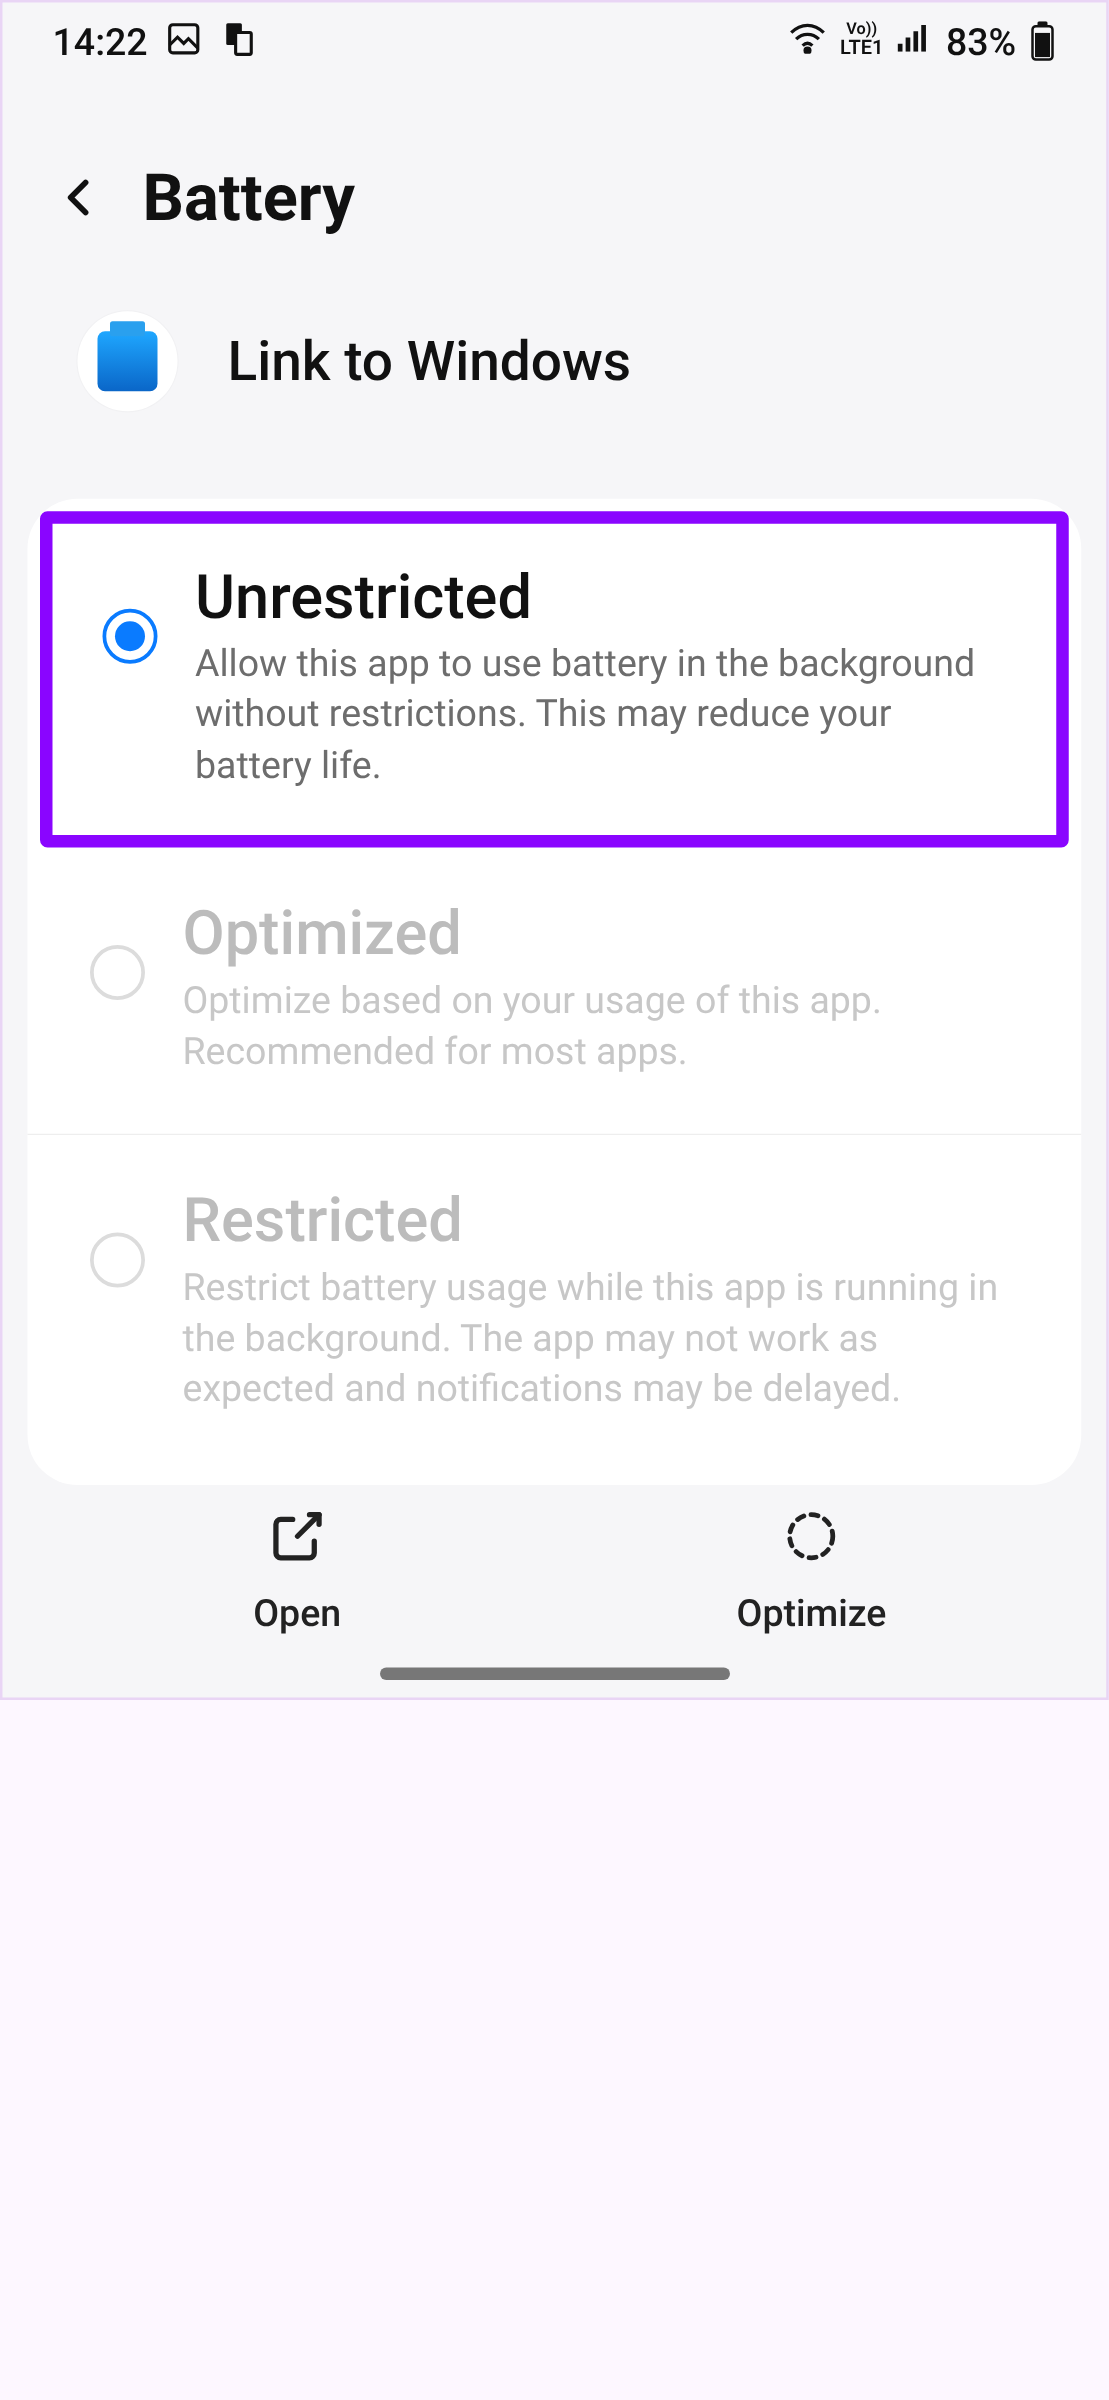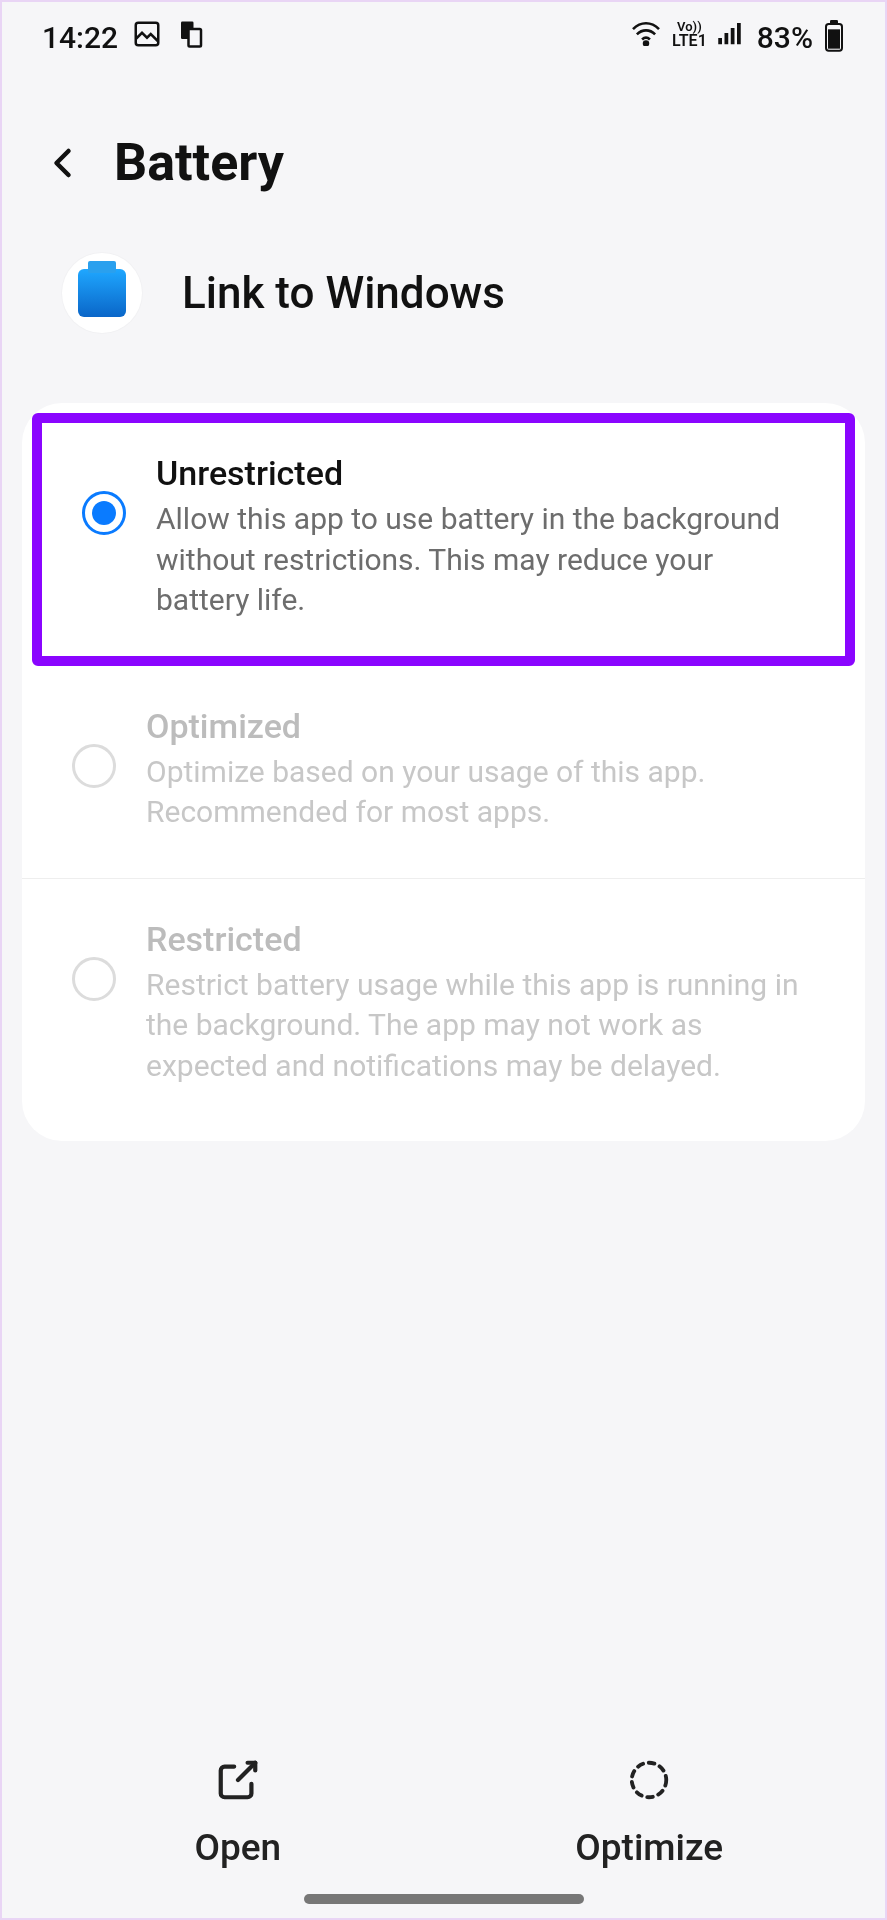--- a/index.html
+++ b/index.html
@@ -5,21 +5,21 @@
   * { box-sizing: border-box; margin: 0; padding: 0; }
   html, body { width: 100%; height: 100%; }
   body {
     font-family: -apple-system, BlinkMacSystemFont, "Segoe UI", Roboto, sans-serif;
     background: #fdf7ff;
     display: flex;
     justify-content: center;
   }
   .device {
     width: 887px;
-    height: 1920px;
+    height: 1360px;
     background: #f6f6f8;
     position: relative;
     border: 2px solid #e9d5f5;
     display: flex;
     flex-direction: column;
     overflow: hidden;
   }
 
   
   .status-bar {
@@ -109,38 +109,38 @@
   .radio.selected {
     border-color: #0a7bff;
   }
   .radio.selected::after{
     content:"";
     width:24px; height:24px;
     background:#0a7bff;
     border-radius:50%;
   }
   .opt-text { flex: 1; }
-  .opt-title { font-size: 34px; font-weight: 500; color: #111; margin-bottom: 6px; }
+  .opt-title { font-size: 49px; font-weight: 500; color: #111; margin-bottom: 6px; }
   .opt-desc { font-size: 30px; color: #6d6d6d; line-height: 1.35; }
   .option.disabled .opt-title { color: #bcbcbc; }
   .option.disabled .opt-desc { color: #c7c7c7; }
   .option.disabled .radio { border-color: #dcdcdc; }
 
   
   .bottom-bar {
     margin-top: auto;
     height: 180px;
     display: flex;
     justify-content: space-around;
     align-items: center;
     padding: 0 30px 30px 30px;
   }
   .bottom-btn {
     display:flex; flex-direction:column; align-items:center; gap:14px;
-    color:#222; font-size:37px; font-weight:500;
+    color:#222; font-size:30px; font-weight:500;
     width: 33%;
   }
   .bottom-btn svg { width:46px; height:46px; }
 
   .gesture-bar {
     position:absolute;
     bottom:14px; left:50%;
     transform:translateX(-50%);
     width:280px; height:10px;
     background:#777;

